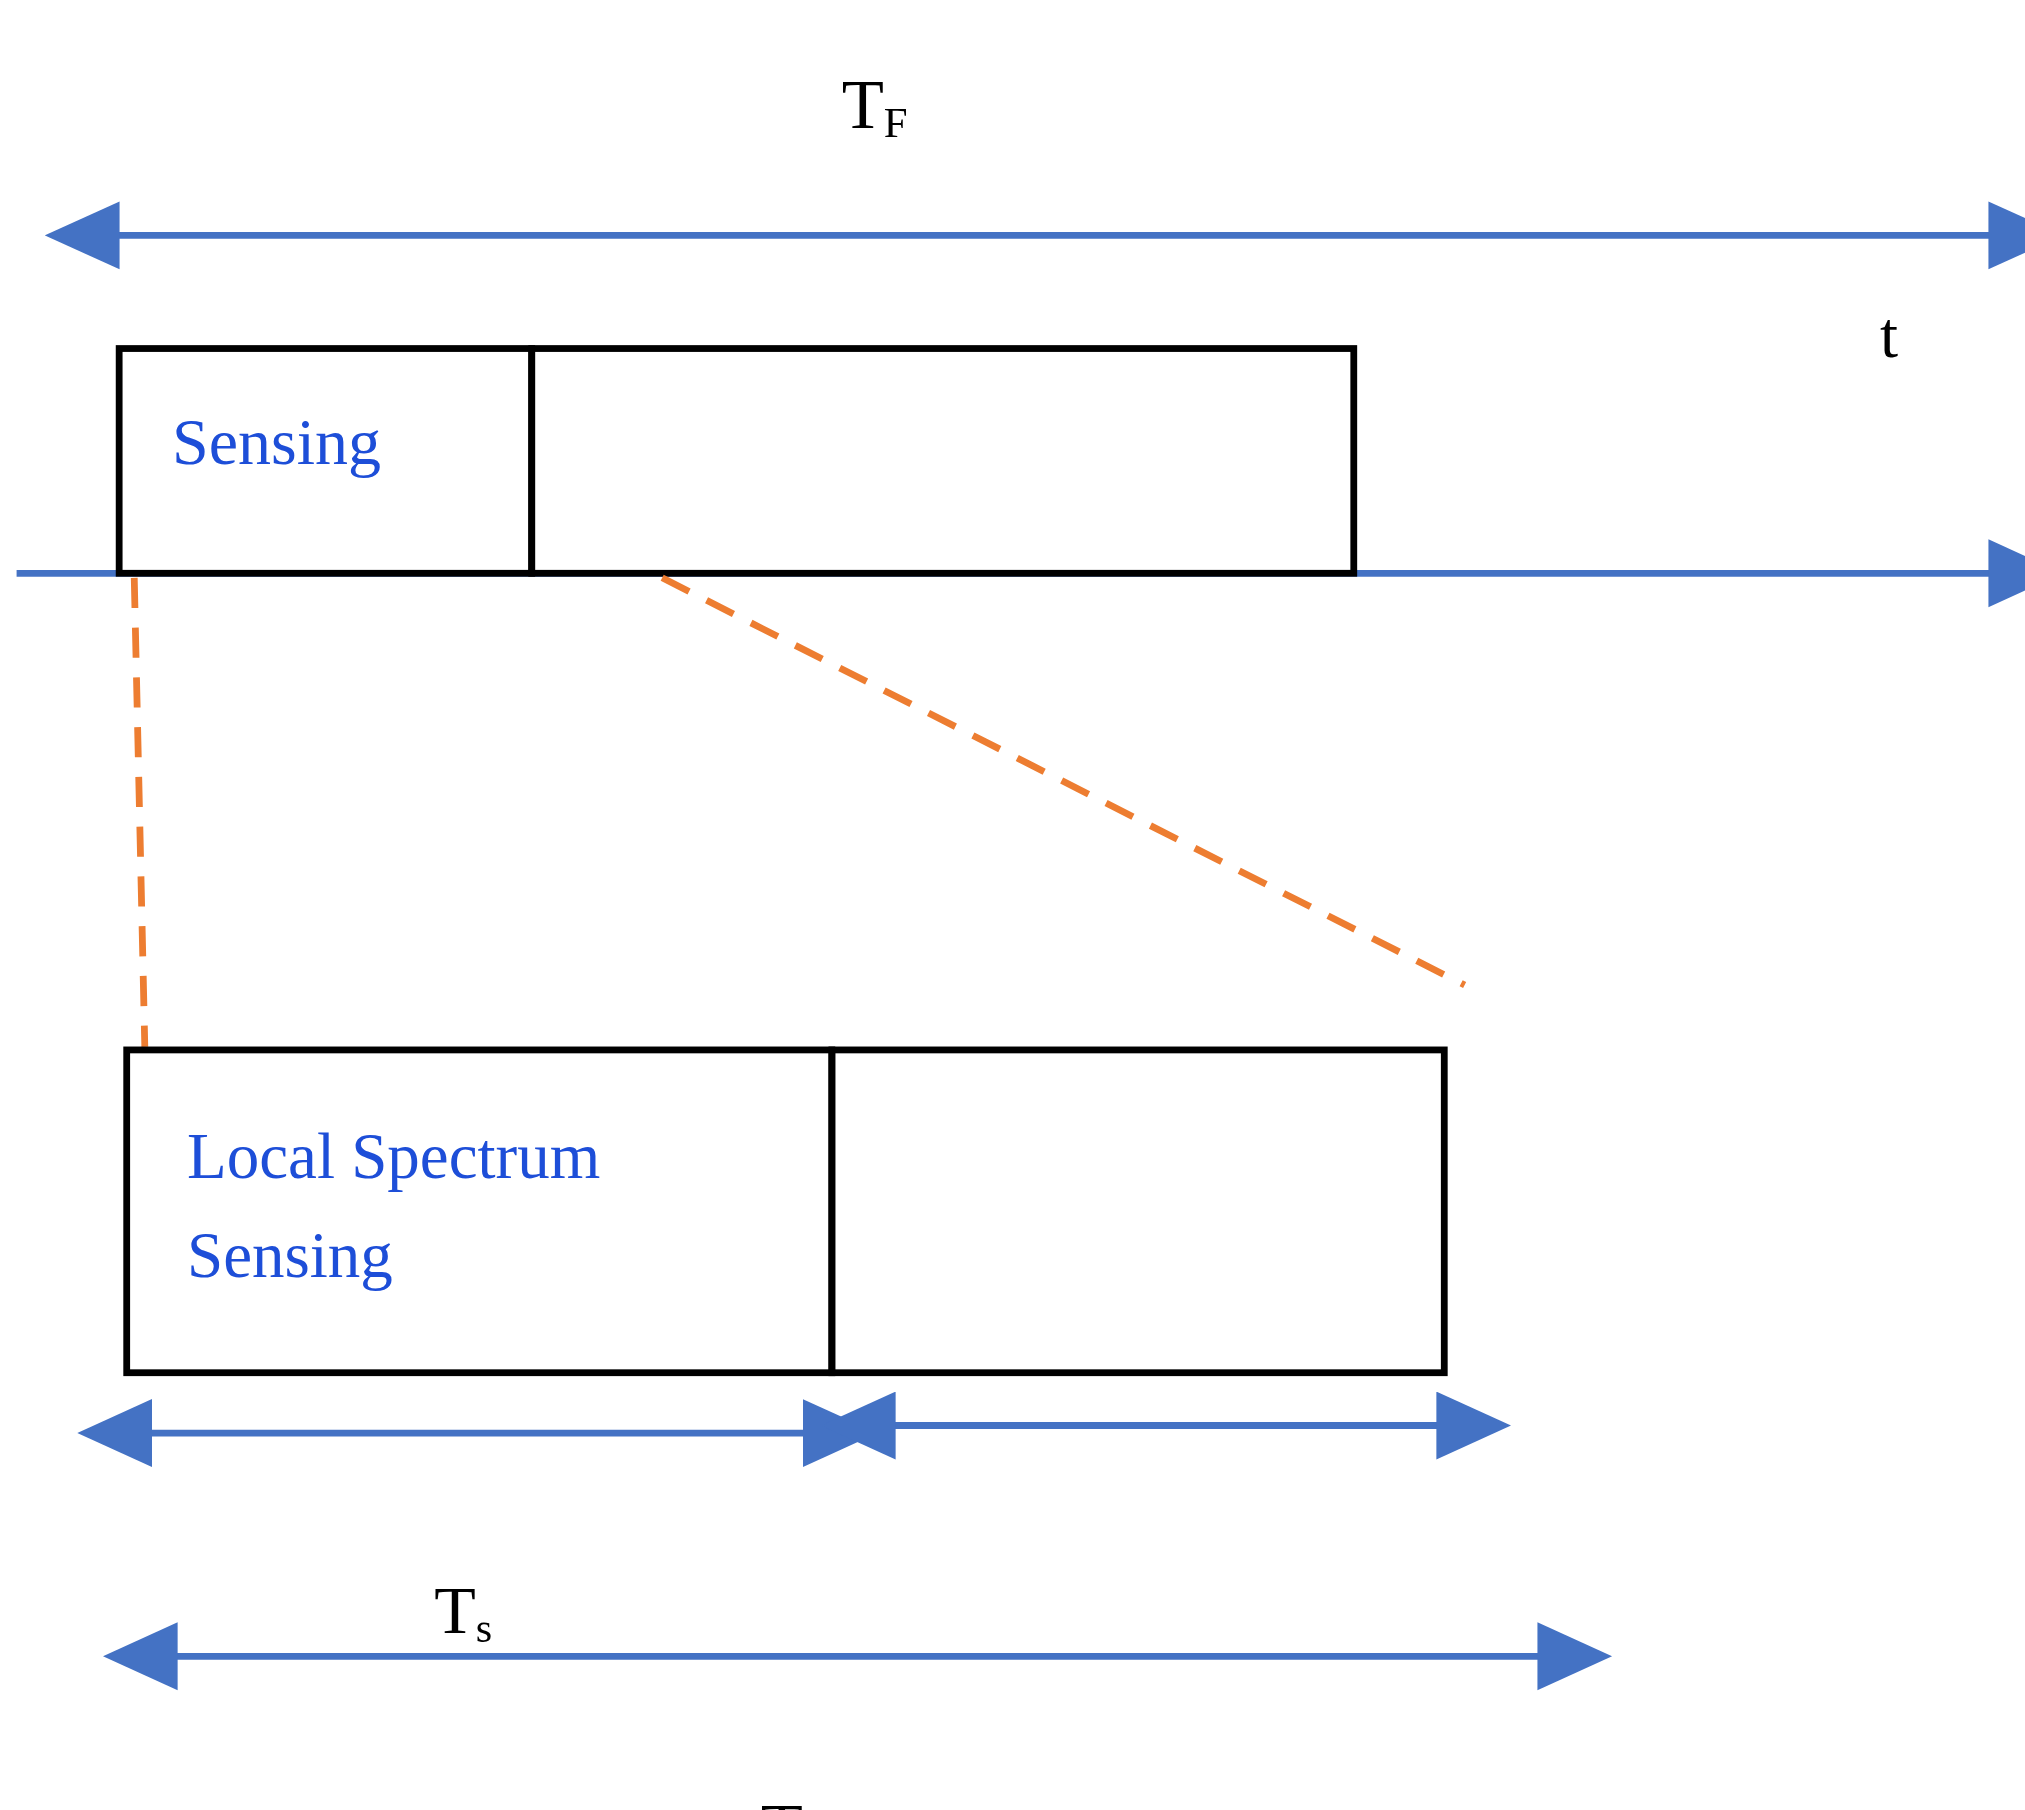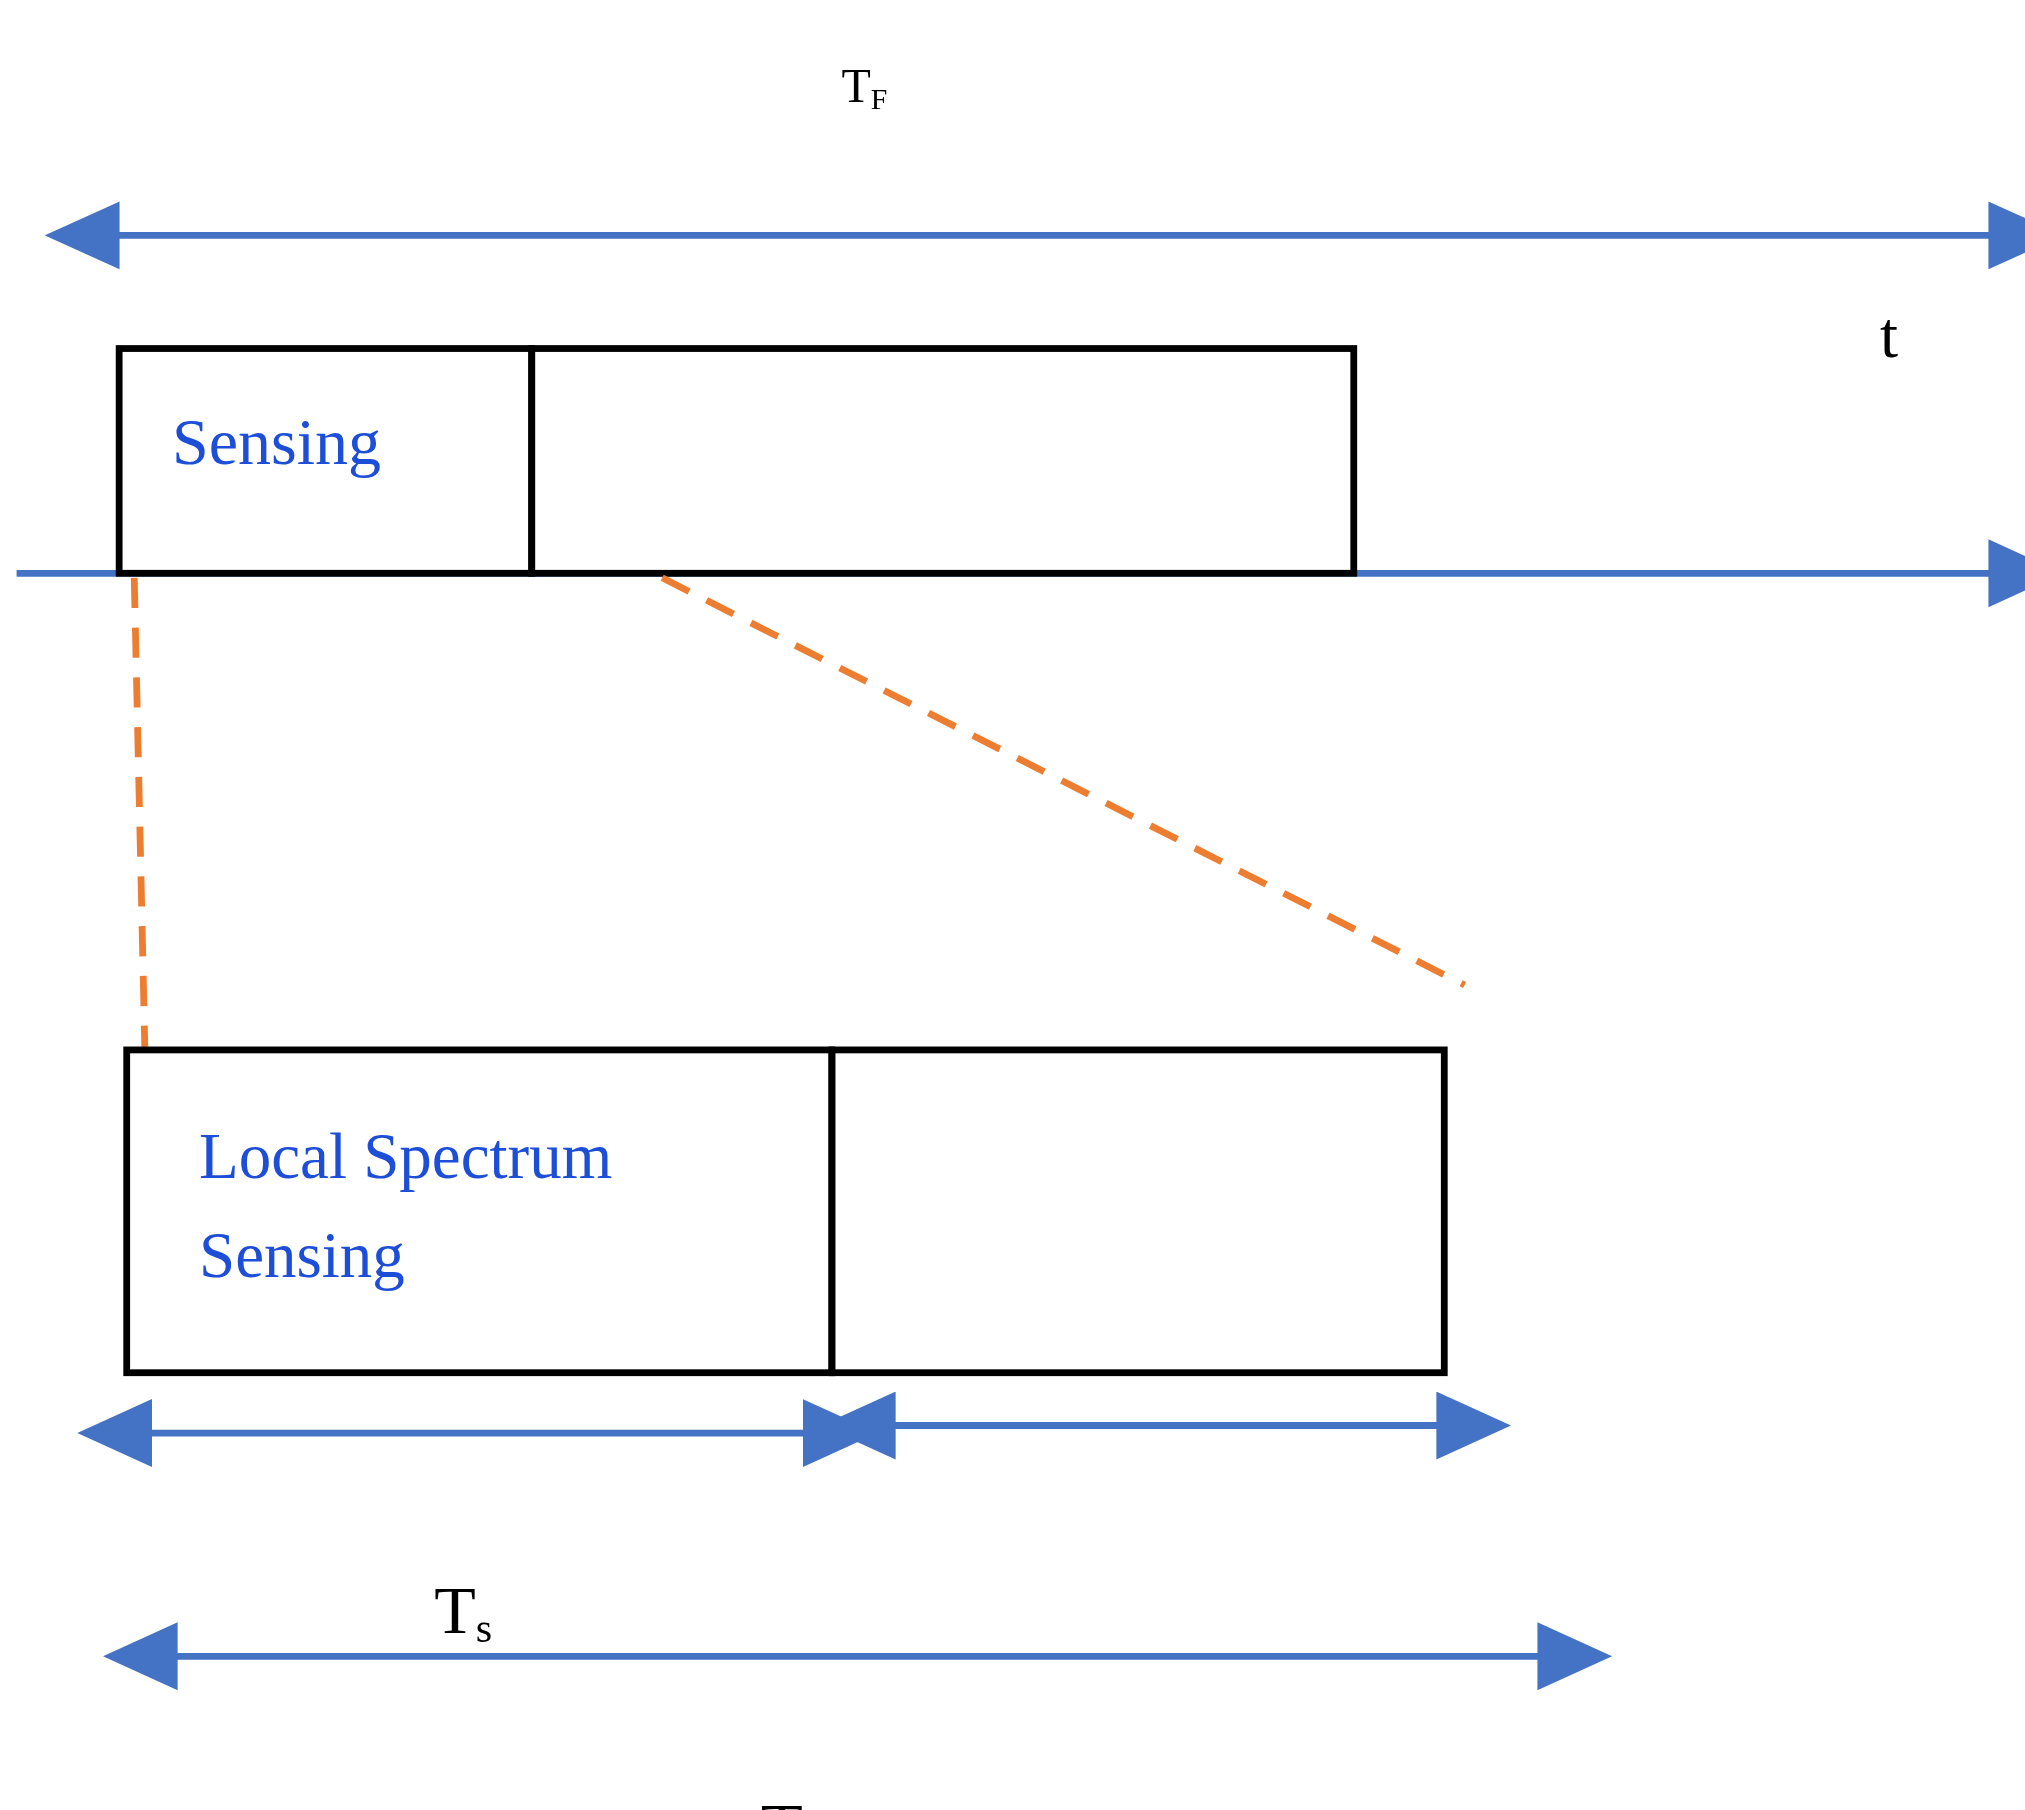--- a/index.html
+++ b/index.html
@@ -80,30 +80,30 @@
     <rect x="168" y="1392" width="935" height="428" fill="none" stroke="#000000" stroke-width="9"></rect>
     <rect x="1103" y="1392" width="812" height="428" fill="none" stroke="#000000" stroke-width="9"></rect>
 
     <line x1="188" y1="1900" x2="1078" y2="1900" stroke="#4472C4" stroke-width="9" marker-start="url(#ah-left)" marker-end="url(#ah-right)"></line>
 
     <line x1="1174" y1="1890" x2="1918" y2="1890" stroke="#4472C4" stroke-width="9" marker-start="url(#ah-left)" marker-end="url(#ah-right)"></line>
 
     <line x1="222" y1="2196" x2="2052" y2="2196" stroke="#4472C4" stroke-width="9" marker-start="url(#ah-left)" marker-end="url(#ah-right)"></line>
   </svg>
 
-  <div class="lbl lbl-center" style="left:841px; top:14px; font-size:48px;">
+  <div class="lbl lbl-center" style="left:841px; top:2px; font-size:69px;">
     <span>T</span><span class="sub">F</span>
   </div>
 
   <div class="lbl lbl-center" style="left:1889px; top:303px; font-size:65px;">t</div>
 
   <div class="box-text" style="left:172px; top:392px; width:354px; font-size:66px;">Sensing</div>
 
 
-  <div class="box-text" style="left:199px; top:1107px; width:634px; font-size:65px;">Local Spectrum
+  <div class="box-text" style="left:187px; top:1107px; width:634px; font-size:65px;">Local Spectrum
 Sensing</div>
 
 
   <div class="lbl lbl-center" style="left:430px; top:1508px; font-size:68px;">
     <span>T</span><span class="sub">s</span>
   </div>
 
 
   <div class="lbl lbl-center" style="left:748px; top:1726px; font-size:69px;">
     <span>T</span><span class="sub"></span>

